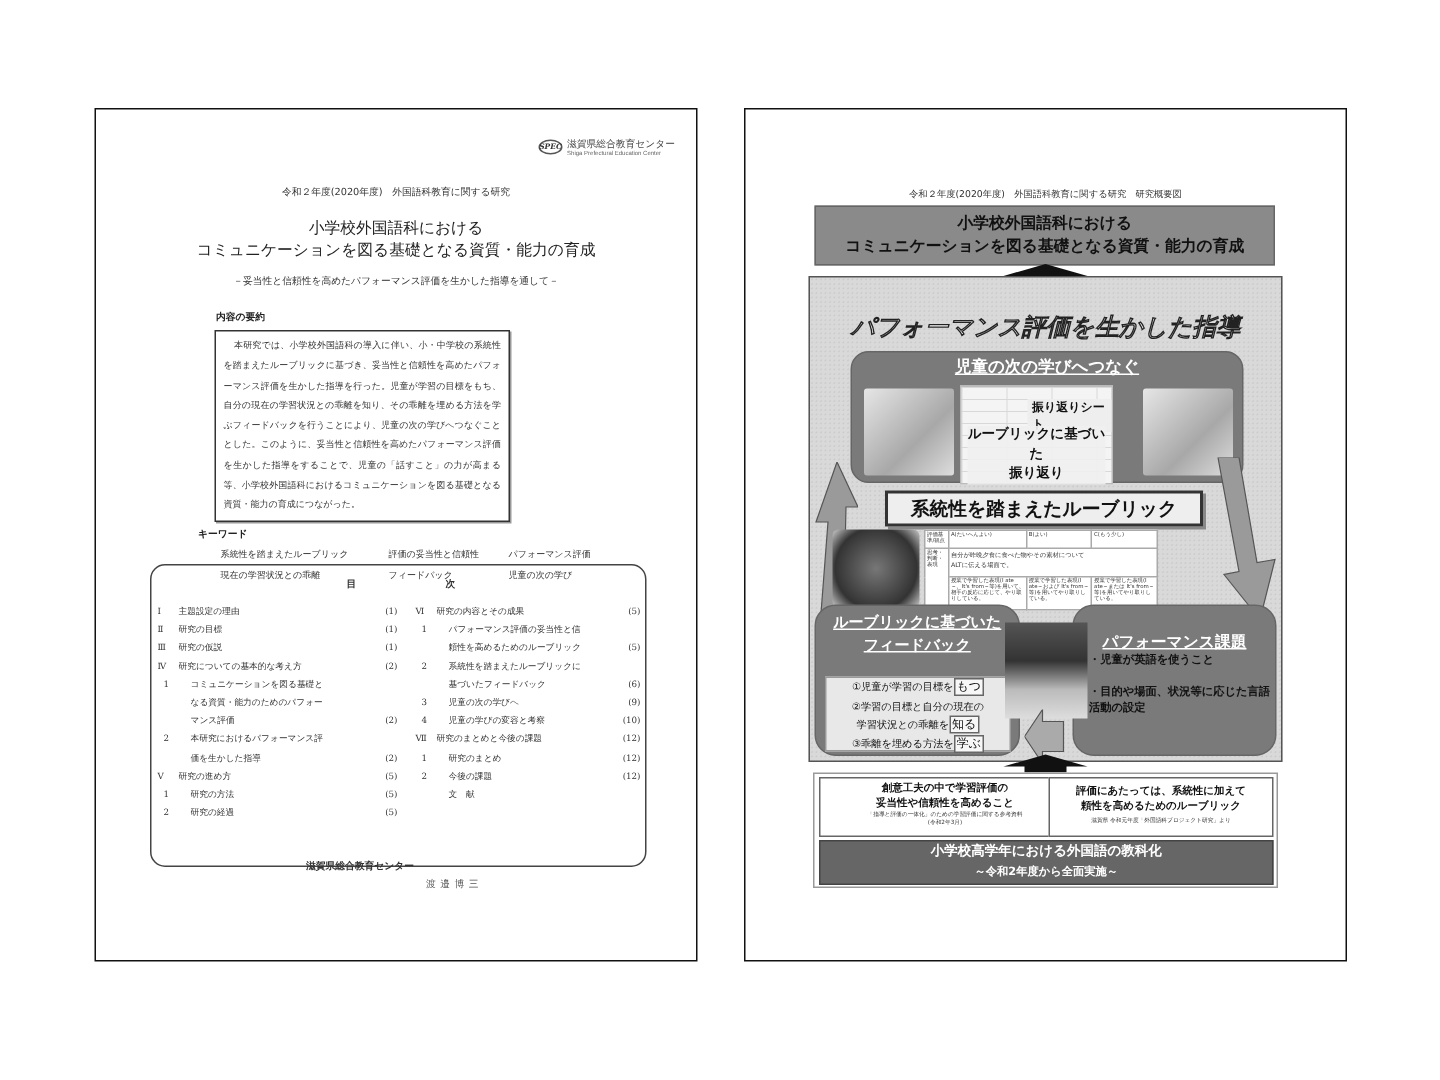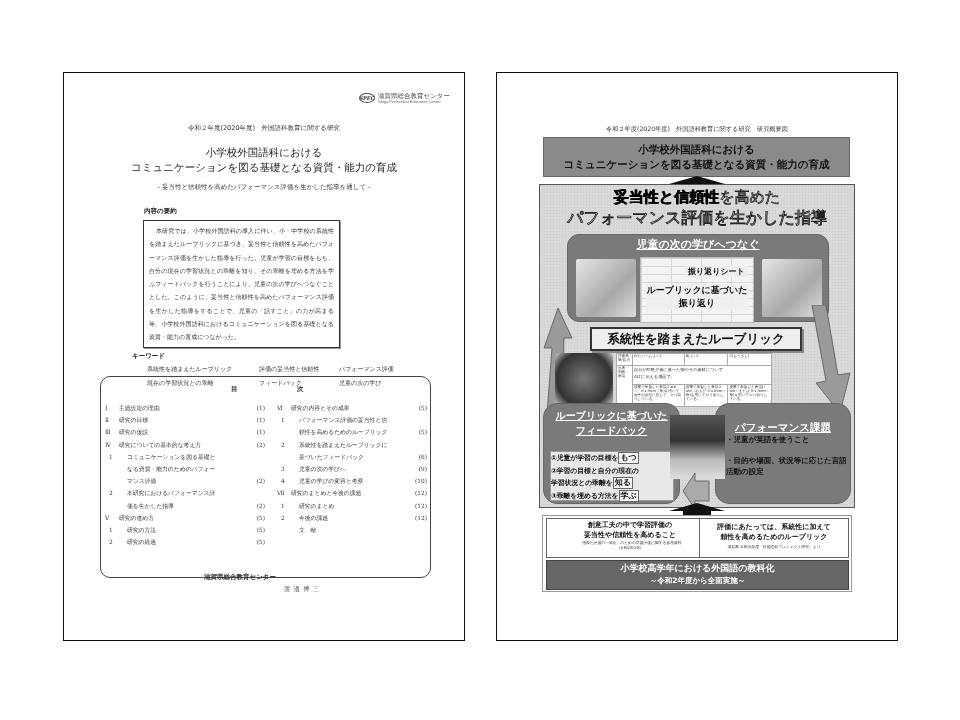--- a/index.html
+++ b/index.html
@@ -49,41 +49,41 @@
   .r-titlebar { position: absolute; left: 46px; top: 64px; width: 307px; height: 40px; background: #8a8a8a; border: 1px solid #666; display: flex; flex-direction: column; align-items: center; justify-content: center; }
   .r-titlebar span { font-size: 10.5px; font-weight: bold; color: #111; line-height: 15px; }
   .arrow-up { position: absolute; width: 0; height: 0; border-left: 28px solid transparent; border-right: 28px solid transparent; border-bottom: 8px solid #111; }
   .arrow-stem { position: absolute; background: #111; }
 
   .main-frame { position: absolute; left: 42px; top: 111px; width: 316px; height: 324px; background: #d9d9d9; border: 1.2px solid #555; background-image: radial-gradient(#c9c9c9 0.6px, transparent 0.6px); background-size: 3px 3px; }
   .big-title { position: absolute; left: 0; right: 0; text-align: center; color: #111; }
   #big-title-1 { top: 3px; font-size: 15px; font-weight: bold; }
   #big-title-1 .em { font-weight: 900; color: #000; text-shadow: 0.5px 0 0 #000, -0.5px 0 0 #000; }
   #big-title-1 .lite { font-weight: normal; color: #fff; -webkit-text-stroke: 0.8px #222; }
-  #big-title-2 { top: 23px; font-size: 16px; color: #fff; -webkit-text-stroke: 0.9px #222; }
+  #big-title-2 { top: 23px; font-size: 16px; color: #fff; font-style: italic; -webkit-text-stroke: 0.9px #222; }
 
   .panel { position: absolute; background: #7a7a7a; border-radius: 12px; border: 1px solid #666; }
   #panel-next { left: 27px; top: 49px; width: 262px; height: 88px; }
   .panel-heading { position: absolute; left: 0; right: 0; text-align: center; color: #fff; text-decoration: underline; font-weight: bold; font-size: 11px; }
   .photo { position: absolute; background: linear-gradient(135deg, #e6e6e6, #a8a8a8 60%, #ddd); border-radius: 2px; }
-  .sheet { position: absolute; left: 72px; top: 22px; width: 114px; height: 66px; background: #f4f4f4; border: 1px solid #bbb; background-image: linear-gradient(#d8d8d8 1px, transparent 1px), linear-gradient(90deg, #d8d8d8 1px, transparent 1px); background-size: 100% 8px, 30px 100%; }
+  .sheet { position: absolute; left: 72px; top: 22px; width: 102px; height: 66px; background: #f4f4f4; border: 1px solid #bbb; background-image: linear-gradient(#d8d8d8 1px, transparent 1px), linear-gradient(90deg, #d8d8d8 1px, transparent 1px); background-size: 100% 8px, 30px 100%; }
   .sheet-label { position: absolute; left: 44px; top: 8px; background: #eee; padding: 0 3px; font-size: 8px; font-weight: bold; color: #111; }
   .sheet-main { position: absolute; left: 4px; right: 4px; top: 26px; text-align: center; font-size: 9px; font-weight: bold; color: #111; line-height: 13px; background: rgba(240,240,240,0.9); }
 
   .rubric-title { position: absolute; left: 50px; top: 142px; width: 212px; height: 24px; background: #eee; border: 2px solid #333; box-shadow: 2px 2px 0 #888; text-align: center; font-size: 12.5px; font-weight: bold; line-height: 20px; color: #111; }
   .rubric-table { position: absolute; left: 76px; top: 168px; width: 156px; height: 54px; background: #fff; border: 1px solid #999; font-size: 3.6px; color: #333; border-collapse: collapse; }
   .rubric-table td { border: 0.5px solid #aaa; padding: 0 1px; vertical-align: top; }
   .classroom-photo { position: absolute; left: 15px; top: 168px; width: 58px; height: 52px; background: radial-gradient(circle at 50% 50%, #777, #333 70%, #ccc 100%); border-radius: 4px; }
 
   .curve-arrow-left { position: absolute; left: 2px; top: 123px; width: 30px; height: 120px; }
   .curve-arrow-right { position: absolute; left: 270px; top: 120px; width: 46px; height: 110px; }
 
   #panel-feedback { left: 3px; top: 218px; width: 137px; height: 101px; border-radius: 14px; }
   #panel-perf { left: 175px; top: 218px; width: 136px; height: 101px; border-radius: 14px; }
-  .fb-steps { position: absolute; left: 6px; top: 47px; width: 124px; height: 50px; background: #e8e8e8; border: 1px solid #999; font-size: 6.8px; font-weight: bold; color: #111; line-height: 12.5px; text-align: left; }
+  .fb-steps { position: absolute; left: 6px; top: 47px; width: 124px; height: 50px; background: #e8e8e8; border: 1px solid #999; font-size: 6.8px; font-weight: normal; color: #111; line-height: 12.5px; text-align: center; }
   .fb-steps .hl { display: inline-block; background: #f7f7f7; border: 1px solid #666; font-size: 8px; padding: 0 1px; line-height: 10px; }
   .perf-list { position: absolute; left: 10px; top: 30px; width: 122px; font-size: 7.5px; font-weight: bold; color: #111; line-height: 11px; }
   .perf-list div { margin-bottom: 10px; }
   .center-photo { position: absolute; left: 130px; top: 230px; width: 55px; height: 64px; background: linear-gradient(180deg, #555 0%, #333 40%, #bbb 70%, #ddd 100%); }
   .left-arrow-small { position: absolute; left: 143px; top: 288px; width: 28px; height: 36px; }
 
   .bottom-frame { position: absolute; left: 45px; top: 442px; width: 310px; height: 77px; background: #fff; border: 1px solid #999; }
   .bf-box { position: absolute; top: 2px; height: 40px; border: 1px solid #666; background: #fff; text-align: center; }
   #bf-left { left: 3px; width: 168px; }
   #bf-right { left: 156px; width: 150px; }
@@ -257,23 +257,20 @@
   <div class="r-subtitle">令和２年度(2020年度)　外国語科教育に関する研究　研究概要図</div>
   <div class="r-titlebar">
     <span>小学校外国語科における</span>
     <span>コミュニケーションを図る基礎となる資質・能力の育成</span>
   </div>
 
   <div class="arrow-up" style="left:172px; top:103px;"></div>
   <div class="arrow-stem" style="left:186px; top:108px; width:28px; height:4px;"></div>
 
   <div class="main-frame">
-    <div class="big-title" id="big-title-1">
-      <span class="em">妥当性</span><span class="em">と</span><span class="em">信頼性</span><span class="lite">を高めた</span>
-    </div>
     <div class="big-title" id="big-title-2">パフォーマンス評価を生かした指導</div>
 
     <div class="panel" id="panel-next">
       <div class="panel-heading" style="top:2px;">児童の次の学びへつなぐ</div>
       <div class="photo" style="left:8px; top:24px; width:60px; height:58px;"></div>
       <div class="photo" style="left:194px; top:24px; width:60px; height:58px;"></div>
       <div class="sheet">
         <div class="sheet-label">振り返りシート</div>
         <div class="sheet-main">
           <div>ルーブリックに基づいた</div>

